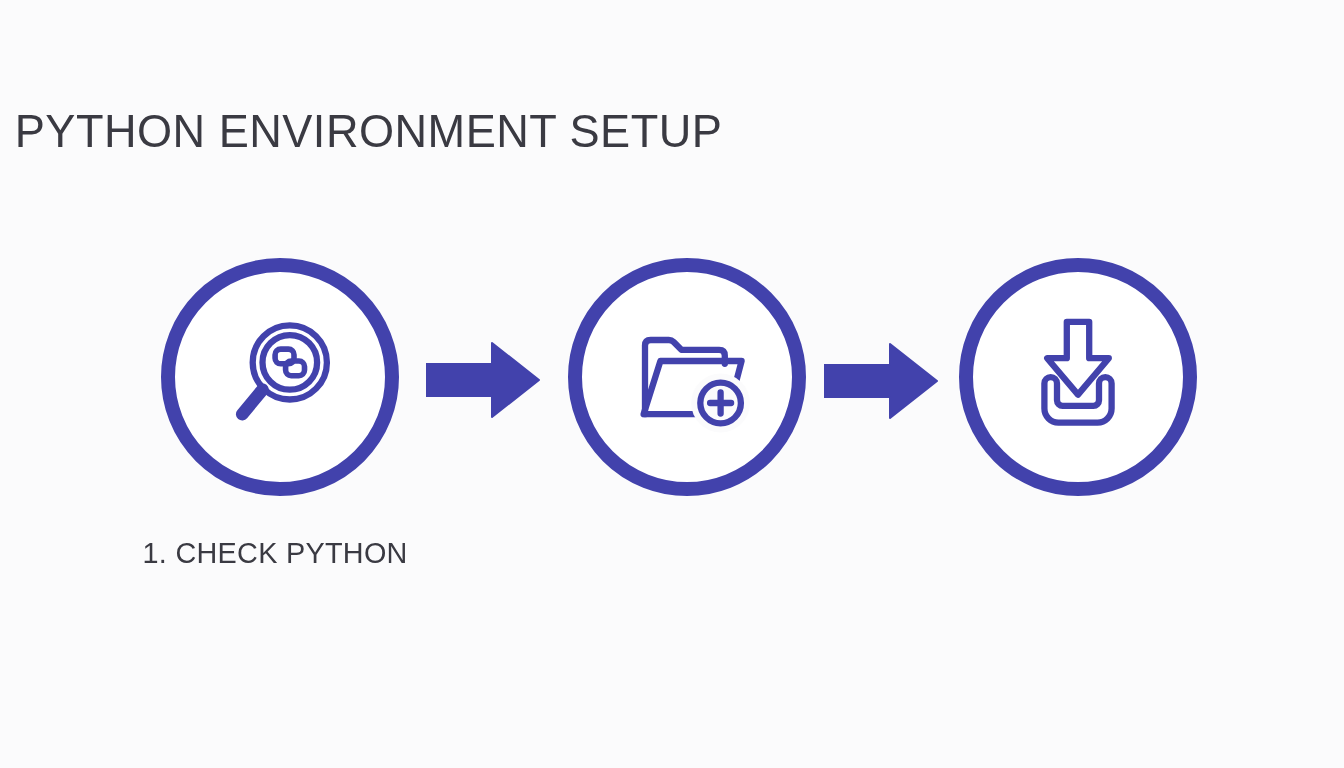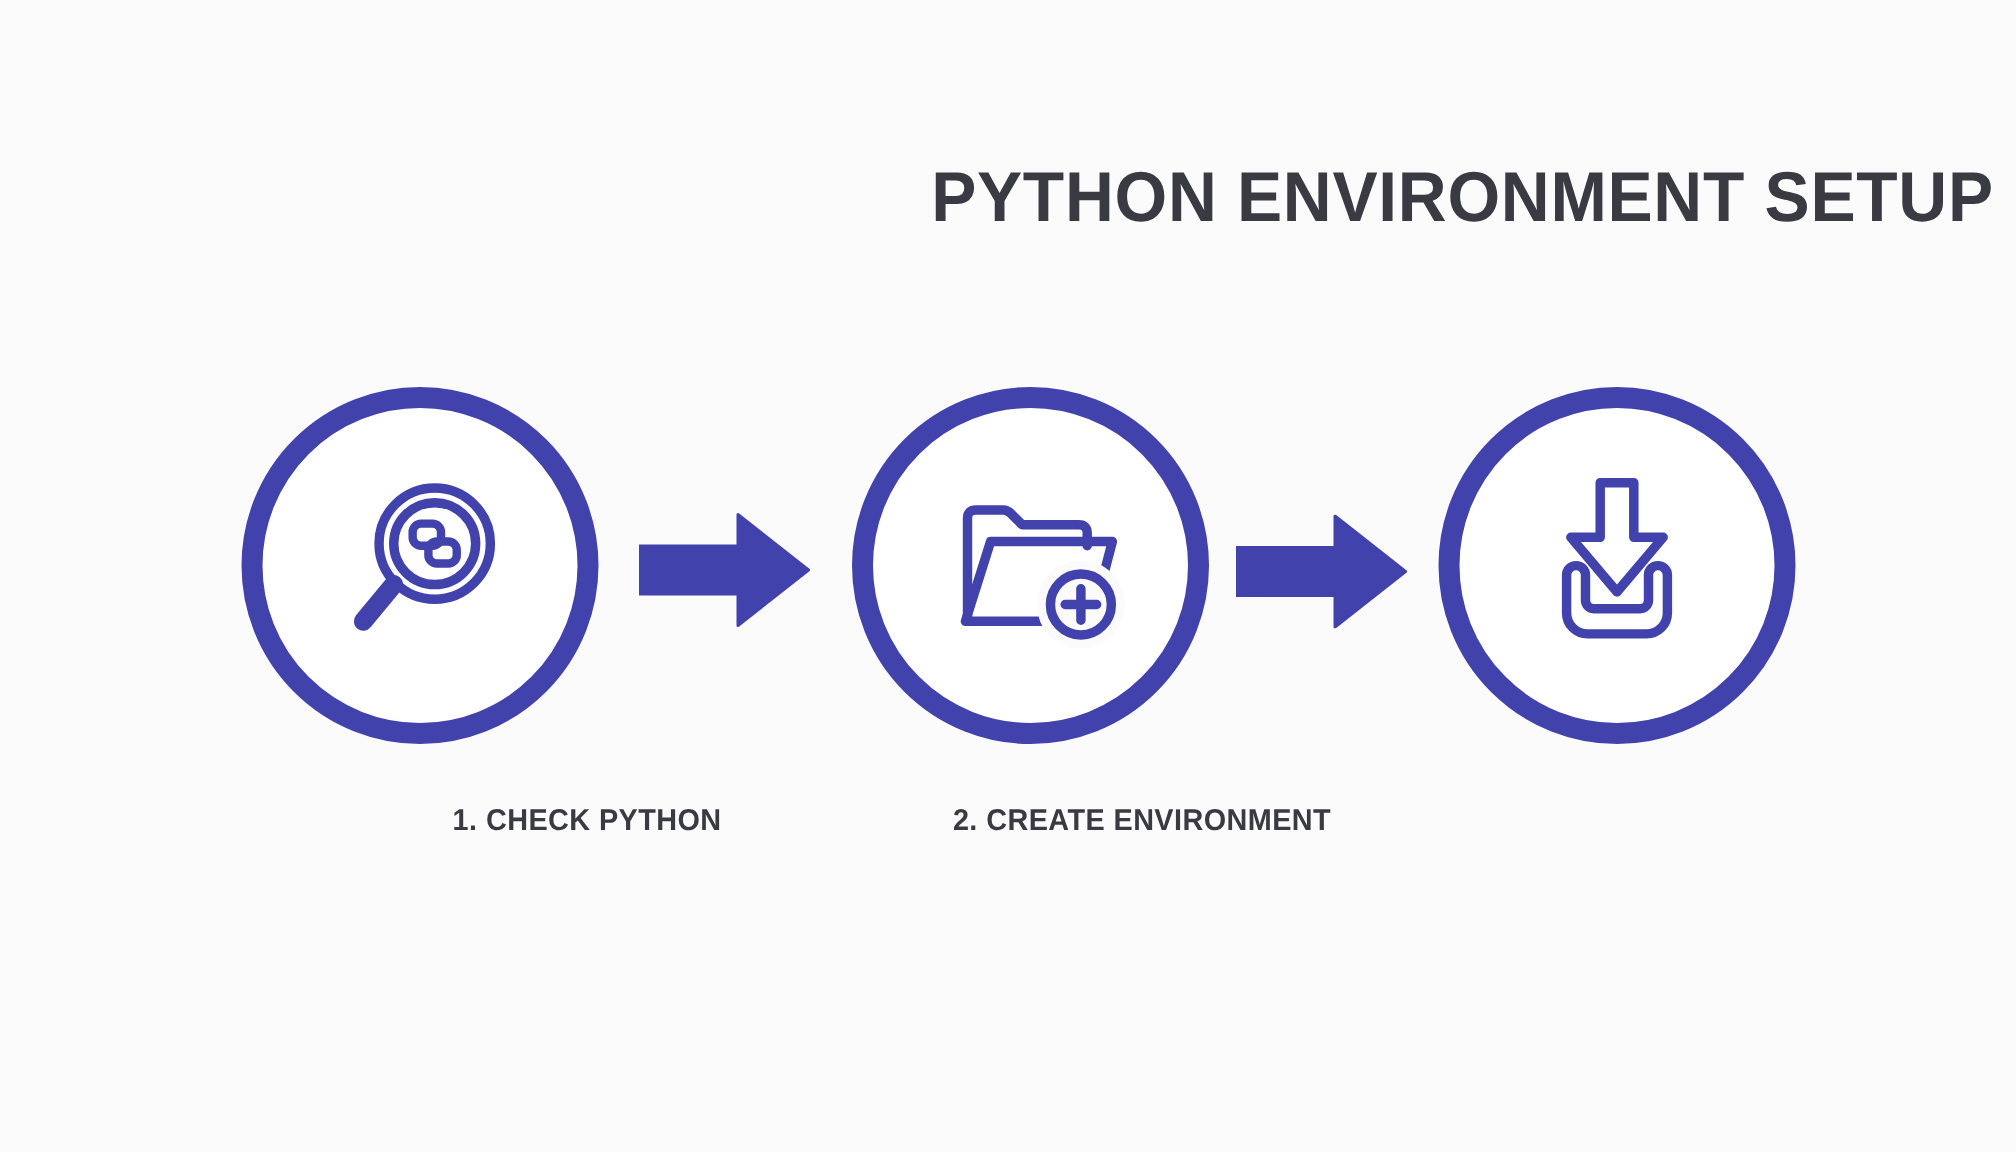--- a/index.html
+++ b/index.html
@@ -17,23 +17,23 @@
     position: relative;
     width: 1344px;
     height: 768px;
     background: var(--bg);
   }
   .title {
     position: absolute;
     top: 103px;
     left: 0;
     width: 100%;
-    text-align: right;
+    text-align: left;
     font-size: 47px;
-    font-weight: 700;
+    font-weight: 400;
     letter-spacing: 0.5px;
     color: var(--heading);
   }
   .title > span { display: inline-block; transform: scaleX(0.96); }
   .circle {
     position: absolute;
     top: 258px;
     width: 238px;
     height: 238px;
     border: 14px solid var(--accent);
@@ -53,23 +53,23 @@
     width: 114px;
     height: 76px;
     color: var(--accent);
   }
   .connector-1 { left: 426px; top: 342px; }
   .connector-2 { left: 824px; top: 343px; }
   .step-label {
     position: absolute;
     top: 536px;
     width: 420px;
-    text-align: right;
-    font-size: 20px;
-    font-weight: 700;
+    text-align: center;
+    font-size: 30px;
+    font-weight: 400;
     letter-spacing: 0.3px;
     color: var(--heading);
   }
   .step-label > span { display: inline-block; transform: scaleX(0.96); }
   .label-1 { left: 65px; }
   .label-2 { left: 473px; }
   .label-3 { left: 870px; }
 </style>
 </head>
 <body>
@@ -117,15 +117,14 @@
   <div class="circle circle-3">
     <span>
       <svg viewBox="0 0 100 100" width="140" height="140" fill="none" stroke="currentColor" stroke-width="4.5" stroke-linecap="round" stroke-linejoin="round">
         <path d="M42,12 h16 v26 h14 L50,64 L28,38 h14 z"></path>
         <path d="M26,56 v18 a10,10 0 0 0 10,10 h28 a10,10 0 0 0 10,-10 v-18 a4.5,4.5 0 0 0 -9,0 v12 a4,4 0 0 1 -4,4 h-22 a4,4 0 0 1 -4,-4 v-12 a4.5,4.5 0 0 0 -9,0 z"></path>
       </svg>
     </span>
   </div>
 
   <div class="step-label label-1"><span>1. CHECK PYTHON</span></div>
-  <div class="step-label label-2"><span>2. CREATE ENVIRONMENT</span></div>
 
 </div>
 
 </body></html>

